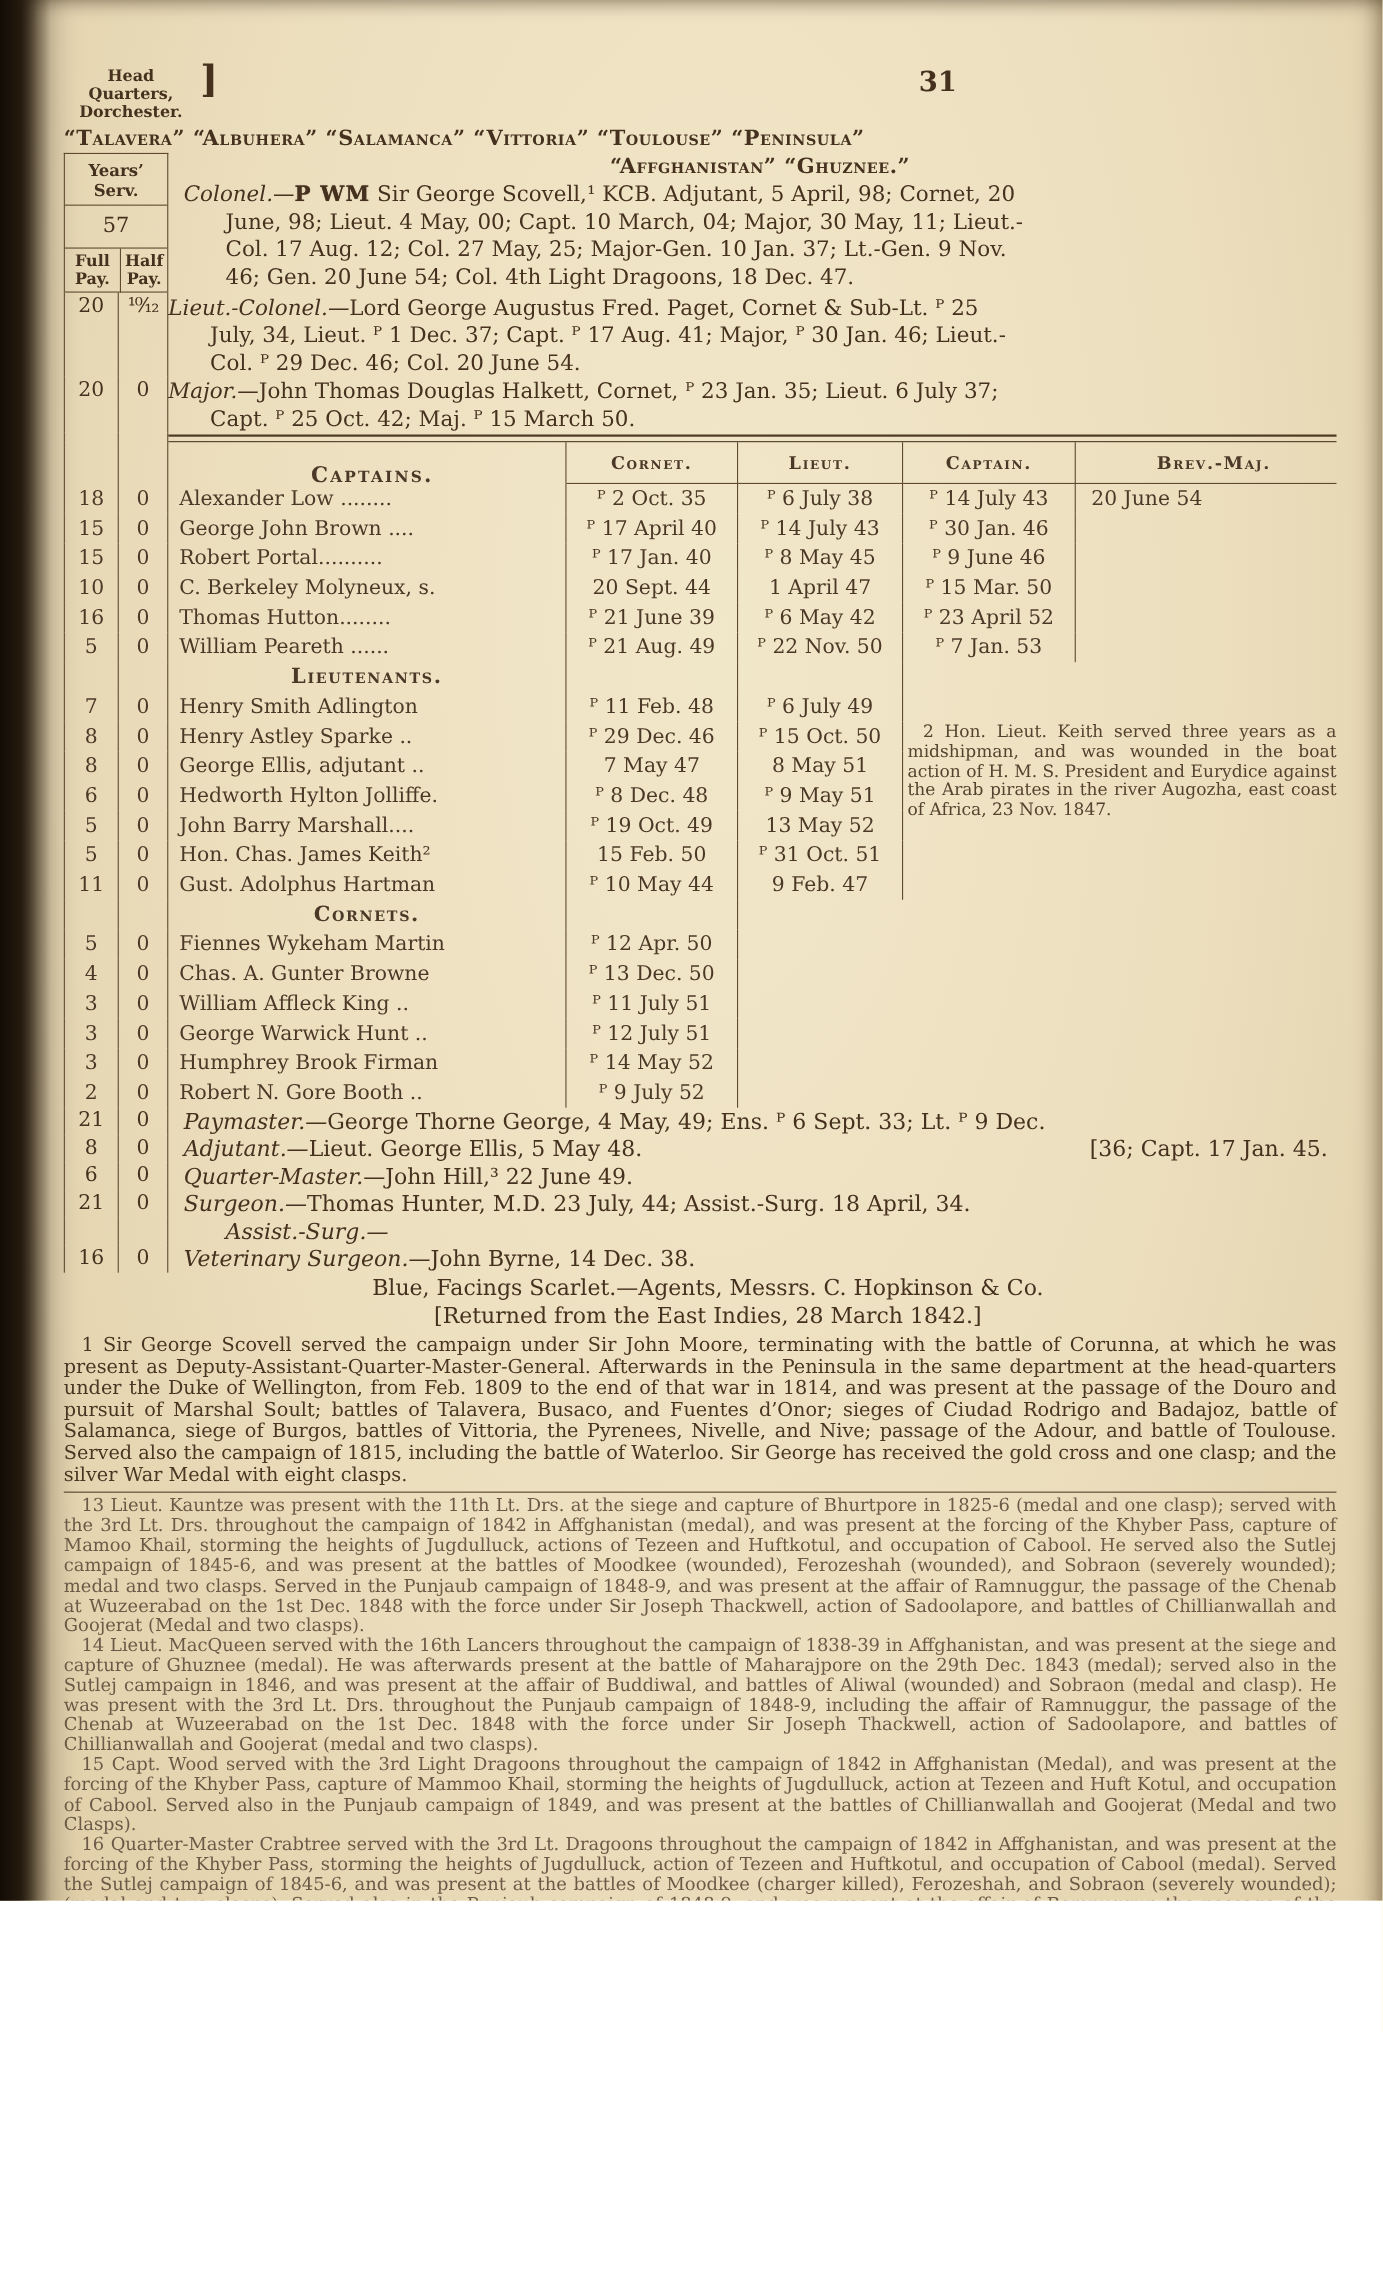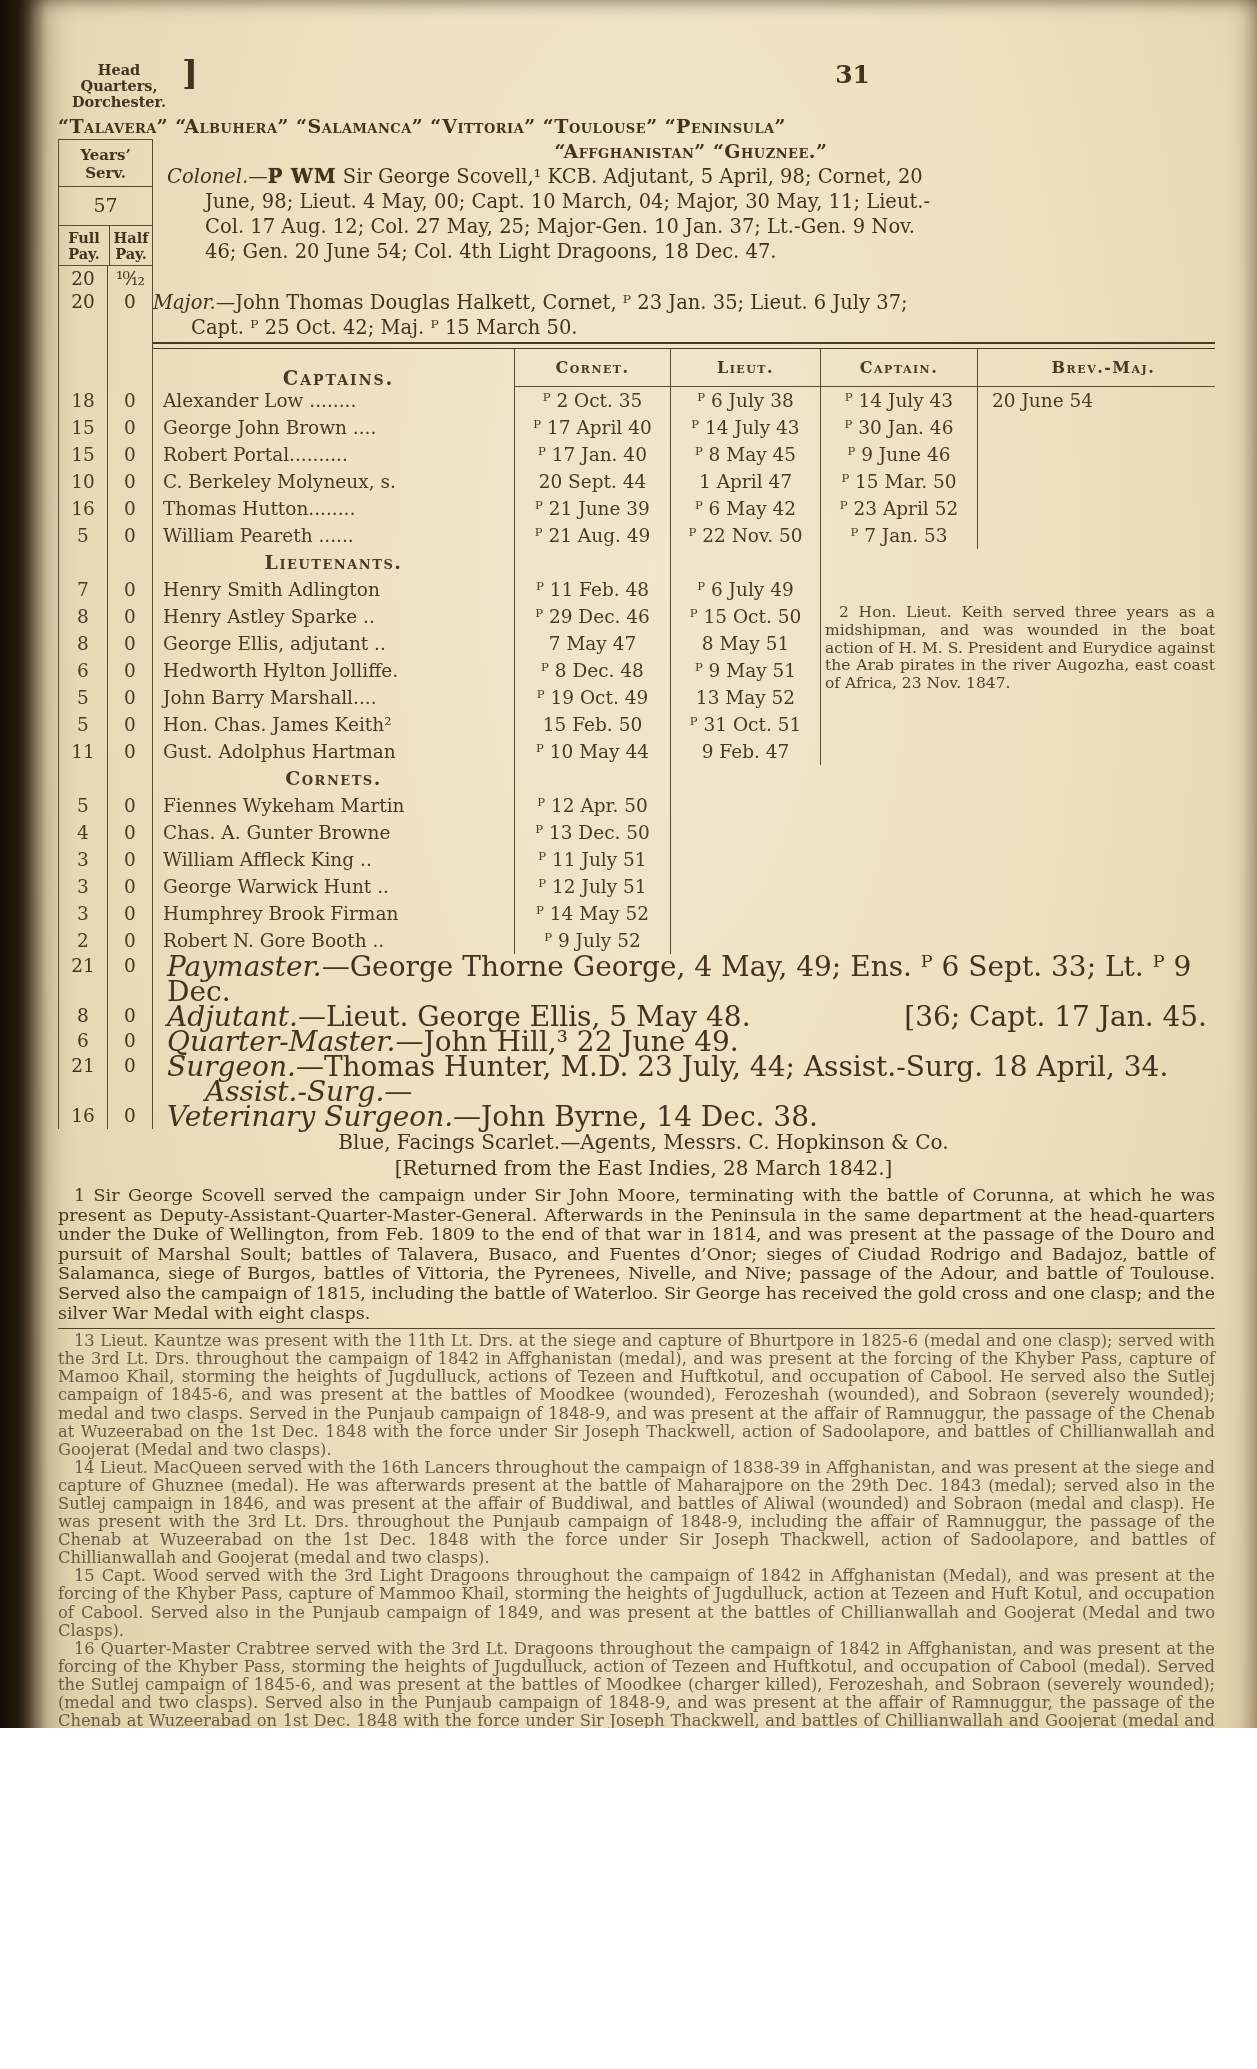--- a/index.html
+++ b/index.html
@@ -66,21 +66,21 @@
   .rhead .c-name{font-variant:small-caps;font-weight:bold;font-size:19.5px;letter-spacing:2px;text-align:center;line-height:60px;}
   .rhead .c-cornet,.rhead .c-lieut,.rhead .c-captain,.rhead .c-brev{font-variant:small-caps;font-weight:bold;font-size:16px;letter-spacing:1.5px;text-align:center;border-bottom:1.3px solid #5f4a30;}
   .subhead .c-name{font-variant:small-caps;font-weight:bold;font-size:19px;letter-spacing:1.5px;text-align:center;padding-left:0;}
   .note{position:absolute;font-size:15.5px;line-height:17.8px;text-align:justify;color:#54422f;text-indent:14px;white-space:normal;}
   .note2{top:255px;left:767px;width:390px;}
   .note3{top:470px;left:622px;width:536px;}
 
   
   .srow{display:grid;grid-template-columns:50px 45px 1fr;min-height:25px;}
   .srow .c-fp,.srow .c-hp{font-size:18.5px;padding-top:1px;}
-  .spara{font-size:28px;line-height:25px;padding-left:14px;display:flex;}
+  .spara{font-size:20px;line-height:25px;padding-left:14px;display:flex;}
   .spara .rt{margin-left:auto;padding-right:8px;}
   .sp-ind{padding-left:52px;}
 
   .centerline{text-align:center;font-size:20px;line-height:26px;margin-left:14px;}
   .fn1{font-size:17.5px;line-height:19.6px;text-align:justify;margin-top:5px;text-indent:16px;color:#4a3522;}
   .fnrule{border-top:1.6px solid #55412a;margin:5px 0 3px 0;}
   .faded{color:#6d5947;}
   .fnp{font-size:16.3px;line-height:18.1px;text-align:justify;text-indent:16px;}
 </style>
 </head>
@@ -120,20 +120,23 @@
         <div class="para">
           <span class="lbl">Colonel.—</span><span class="marks">P WM</span>
           <span>Sir George Scovell,¹ KCB. Adjutant, 5 April, 98; Cornet, 20 June, 98; Lieut. 4 May, 00; Capt. 10 March, 04; Major, 30 May, 11; Lieut.-Col. 17 Aug. 12; Col. 27 May, 25; Major-Gen. 10 Jan. 37; Lt.-Gen. 9 Nov. 46; Gen. 20 June 54; Col. 4th Light Dragoons, 18 Dec. 47.</span>
         </div>
       </div>
     </div>
 
     <div class="prow">
       <span class="c-fp">20</span>
       <span class="c-hp frac">¹⁰⁄₁₂</span>
+      <div class="para">
+        <span class="lbl">Lieut.-Colonel.—</span><span>Lord George Augustus Fred. Paget, Cornet &amp; Sub-Lt. ᴾ 25 July, 34, Lieut. ᴾ 1 Dec. 37; Capt. ᴾ 17 Aug. 41; Major, ᴾ 30 Jan. 46; Lieut.-Col. ᴾ 29 Dec. 46; Col. 20 June 54.</span>
+      </div>
     </div>
 
     <div class="prow">
       <span class="c-fp">20</span>
       <span class="c-hp">0</span>
       <div class="para">
         <span class="lbl">Major.—</span><span>John Thomas Douglas Halkett, Cornet, ᴾ 23 Jan. 35; Lieut. 6 July 37; Capt. ᴾ 25 Oct. 42; Maj. ᴾ 15 March 50.</span>
       </div>
     </div>
 

